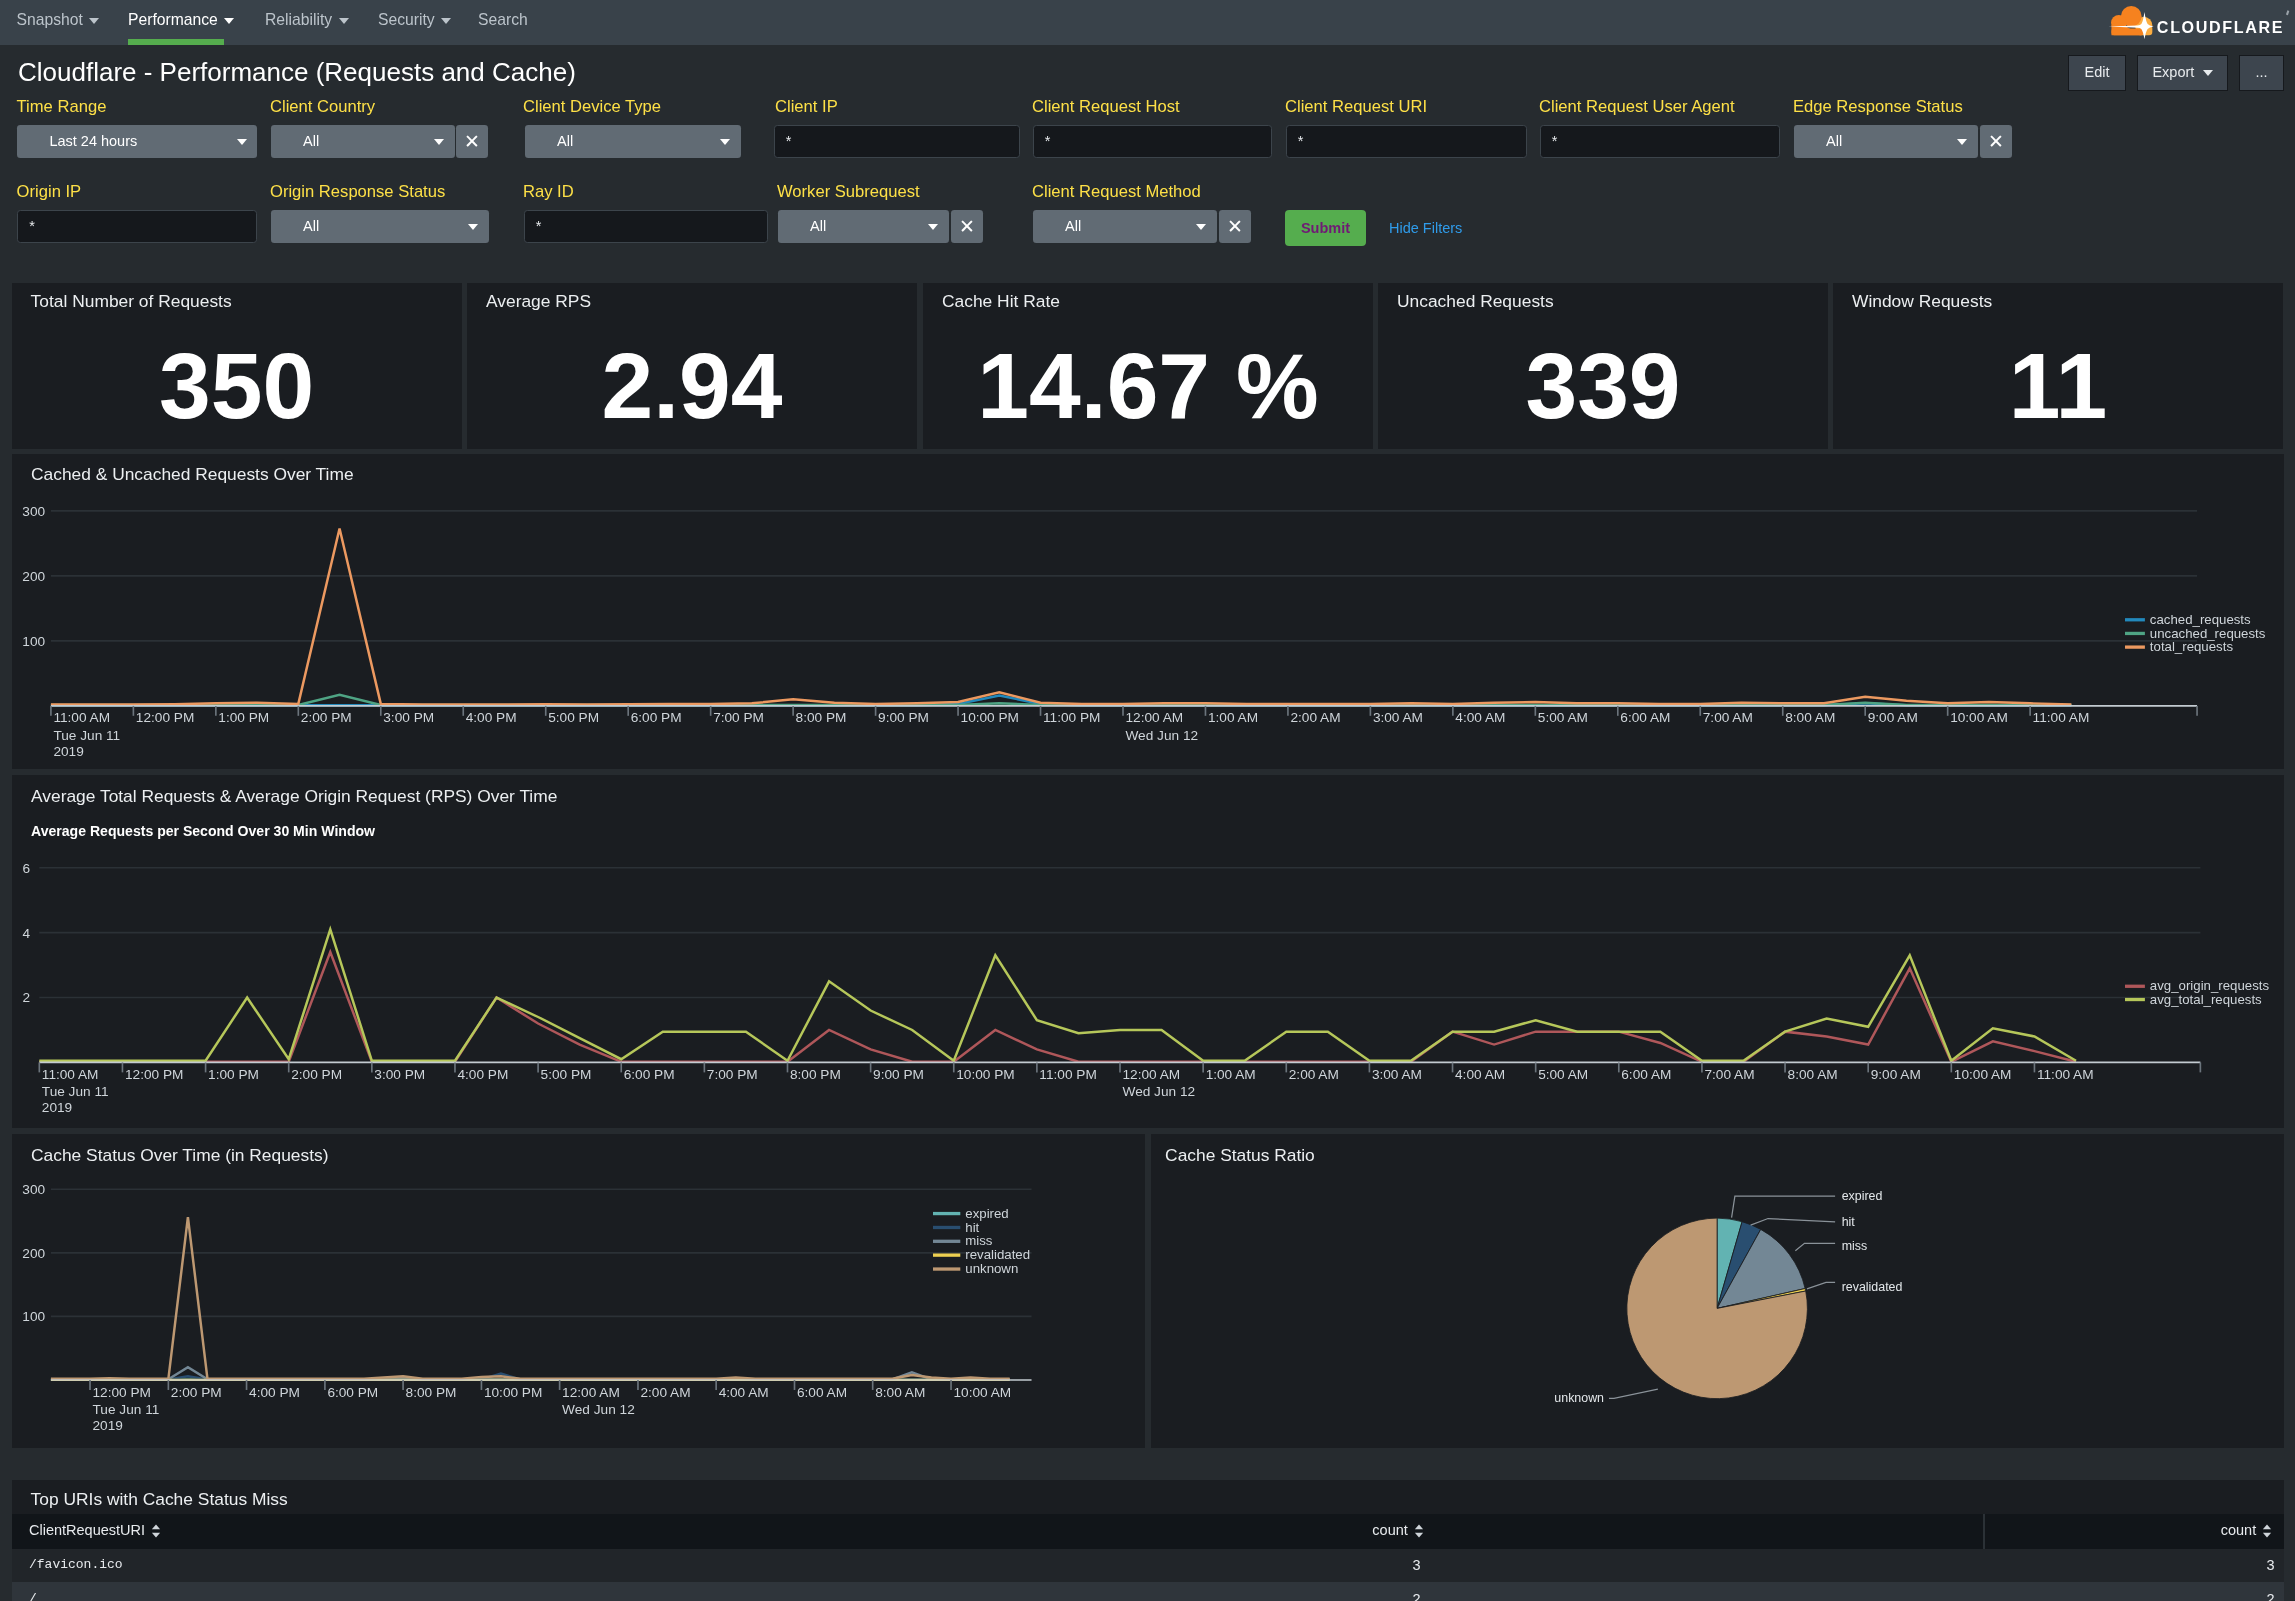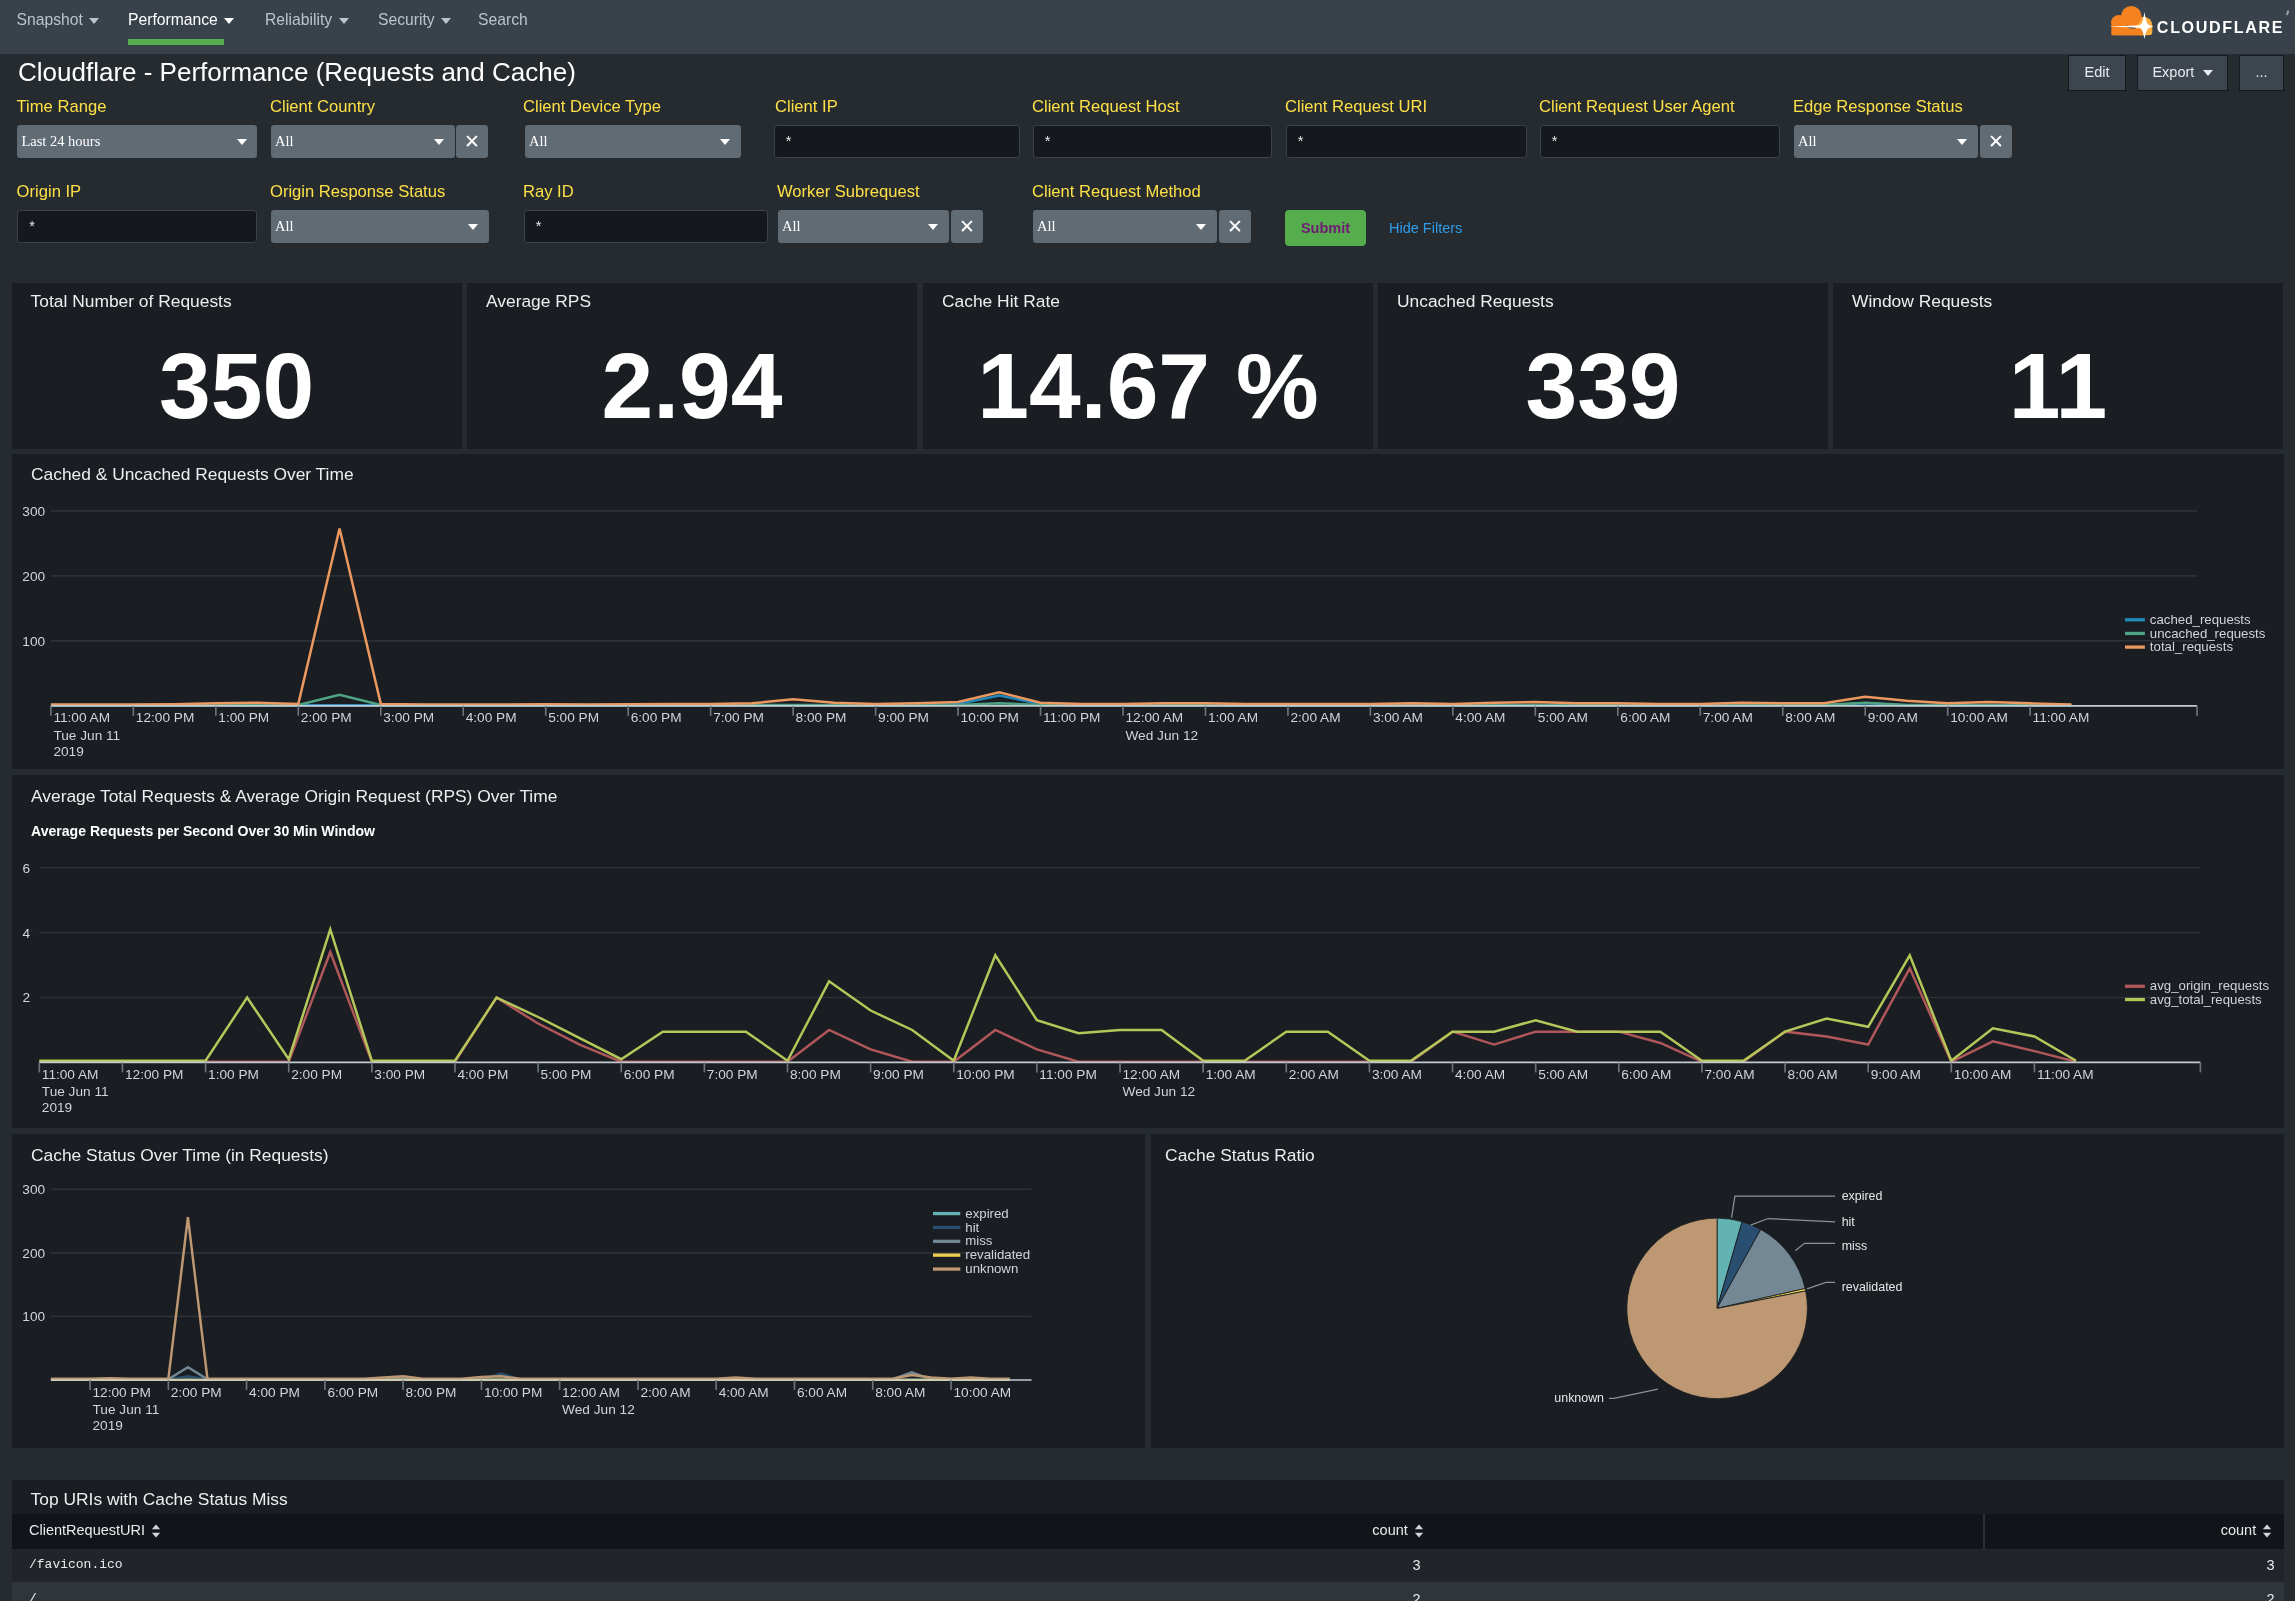--- a/index.html
+++ b/index.html
@@ -1,26 +1,26 @@
 <!DOCTYPE html>
 <html style="font-size:13.2px"><head><meta charset="utf-8"><style>
 * { box-sizing:border-box; margin:0; padding:0; }
 html,body { width:2295px; height:1602px; background:#262b2f;
   font-family:"Liberation Sans",sans-serif; overflow:hidden; position:relative; }
 .abs { position:absolute; }
 .panel { position:absolute; background:#1a1d21; }
-.nav { position:absolute; left:0; top:0; width:2295px; height:54px; background:#39424a; }
+.nav { position:absolute; left:0; top:0; width:2295px; height:45px; background:#39424a; }
 .navitem { position:absolute; top:11.6px; font-size:15.7px; line-height:16.6px; color:#bcc4cb; }
 .navitem.active { color:#ffffff; font-weight:normal; }
 .caret { display:inline-block; width:0; height:0; border-left:5.8px solid transparent;
   border-right:5.8px solid transparent; border-top:6.6px solid currentColor; margin-left:6.6px;
   vertical-align:0.8px; }
 .flabel { position:absolute; font-size:16.6px; line-height:20px; color:#fde047; }
 .drop { position:absolute; height:33px; background:#616b74; border-radius:3.3px;
-  color:#ffffff; font-size:14.5px; line-height:33px; padding-left:4px;font-family:Liberation Serif, serif; }
+  color:#ffffff; font-size:14.5px; line-height:33px; padding-left:32px; }
 .drop .dc { position:absolute; right:10.8px; top:14px; width:0;height:0;
   border-left:5.4px solid transparent;border-right:5.4px solid transparent;
   border-top:6.2px solid #ffffff; }
 .tinput { position:absolute; height:33px; background:#15181c;
   border:1.7px solid #3c444b; border-radius:3.3px; color:#e8ebee;
   font-size:14.5px; line-height:30px; padding-left:10.8px; }
 .xbtn { position:absolute; height:33px; width:32px; background:#616b74; border-radius:3.3px;
   color:#fff; text-align:center; line-height:33px; font-size:19px; }
 .hbtn { position:absolute; height:36px; background:#3d454e; border:1.7px solid #16191d;
   border-radius:0; color:#e8ebee; font-size:14.5px; line-height:32px; text-align:center; }

